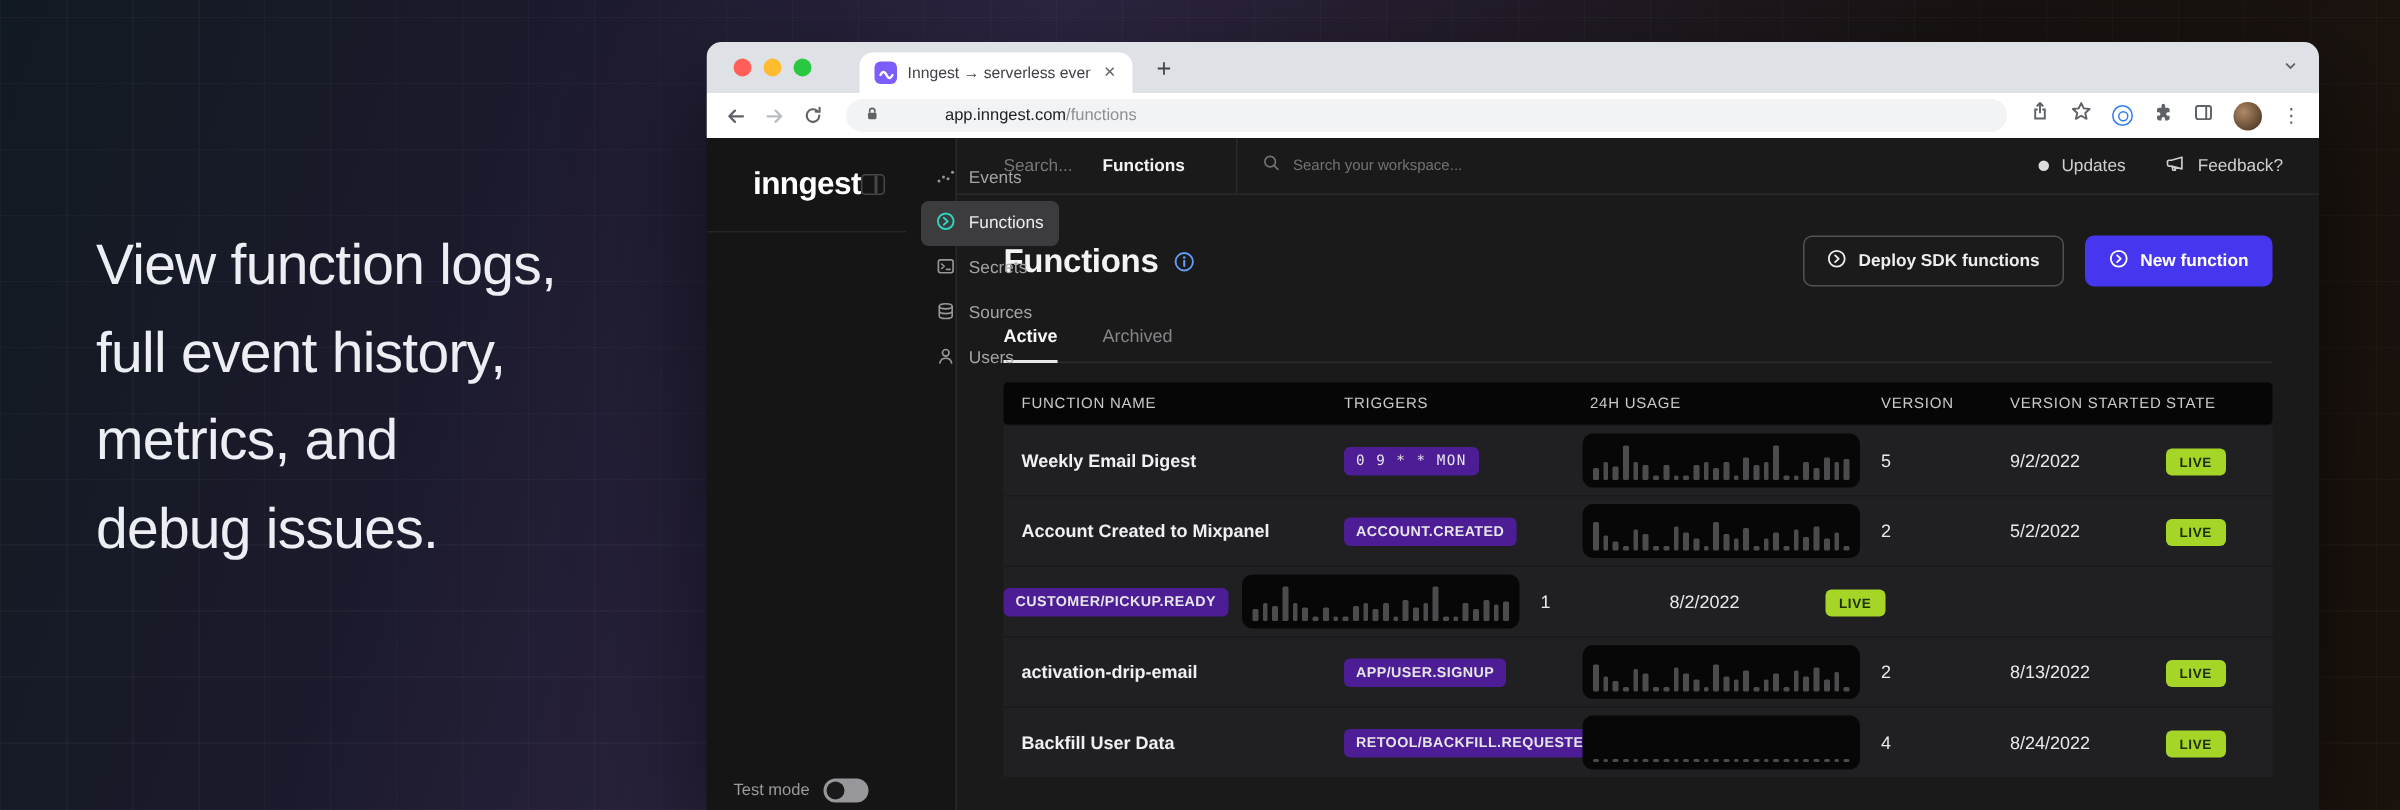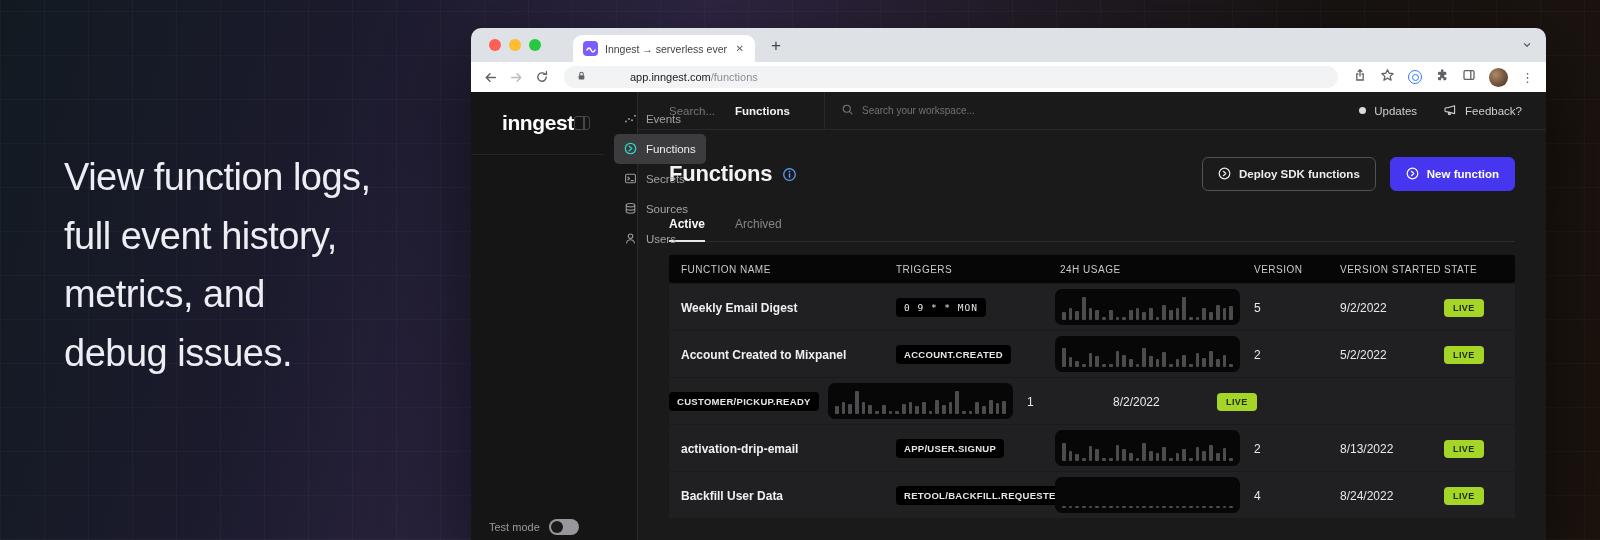--- a/index.html
+++ b/index.html
@@ -104,21 +104,21 @@
   .thead { display:flex; align-items:center; background:#060607; height:28px; border-radius:3px;
     font-size:10px; letter-spacing:.5px; color:#cacacc; font-weight:500; }
   .row { display:flex; align-items:center; height:46px; background:#202022; margin-top:1px; }
   .col-name    { width:227px; padding-left:12px; flex:none; }
   .col-trigger { width:164px; flex:none; }
   .col-usage   { width:194px; flex:none; }
   .col-version { width:86px;  flex:none; }
   .col-started { width:104px; flex:none; }
   .col-state   { flex:1; }
   .cell-name { font-size:12px; font-weight:650; color:#f0f0f2; }
-  .badge-trigger { display:inline-block; background:#000000; color:#e6e6e8; font-size:9.5px;
+  .badge-trigger { display:inline-block; background:#4c1d95; color:#e6e6e8; font-size:9.5px;
     font-weight:650; letter-spacing:.3px; padding:4px 8px; border-radius:4px; }
   .badge-trigger.mono { font-family:"DejaVu Sans Mono",monospace; font-weight:500; letter-spacing:1px; }
   .chart { width:185px; height:36px; background:#070708; border-radius:7px;
     display:flex; align-items:flex-end; gap:3px; padding:5px 7px; margin-left:-5px; }
   .bar { flex:1; background:#4c4c4f; border-radius:1px; min-height:2px; }
   .cell-text { font-size:12px; color:#e9e9eb; }
   .badge-live { display:inline-block; background:#a5d627; color:#202e05; font-size:9px;
     font-weight:700; letter-spacing:.4px; padding:4px 9px; border-radius:4px; }
 </style>
 </head>

